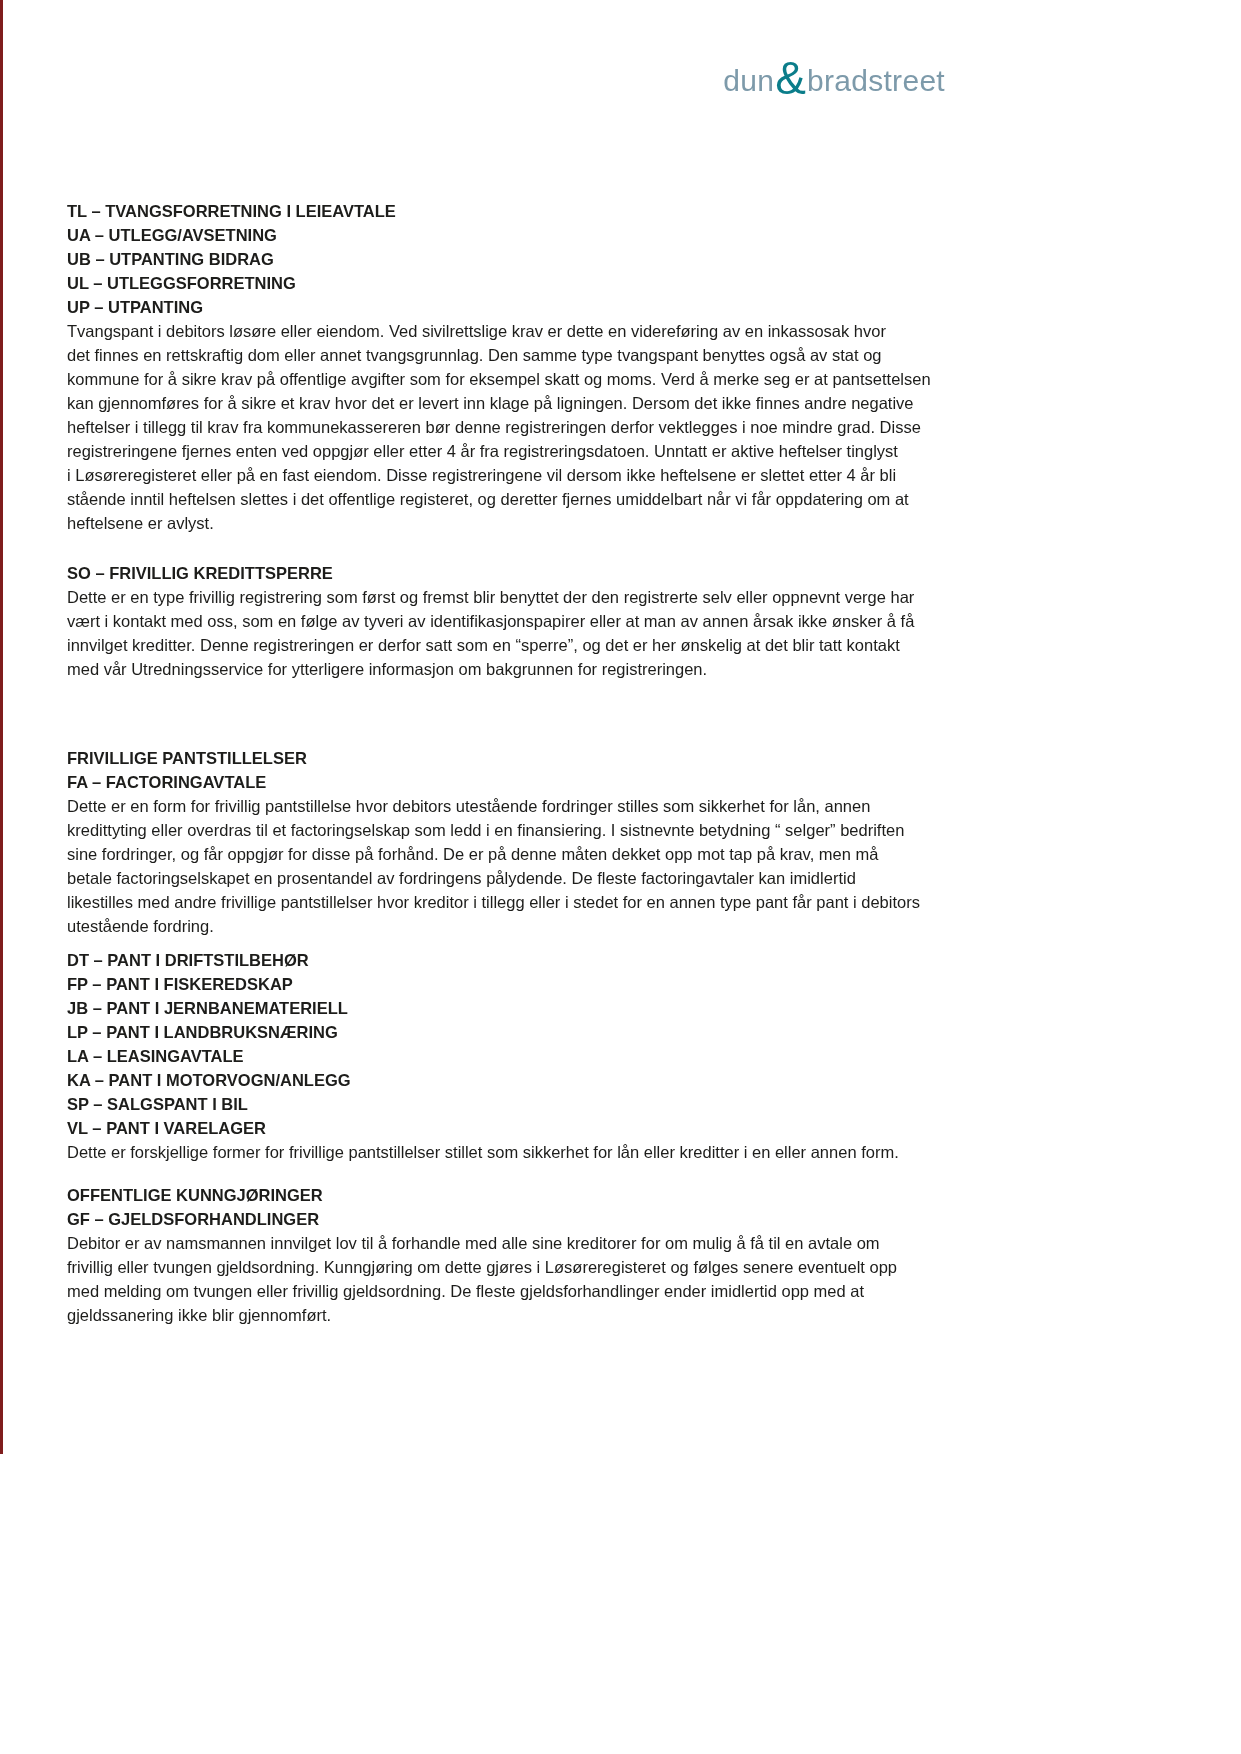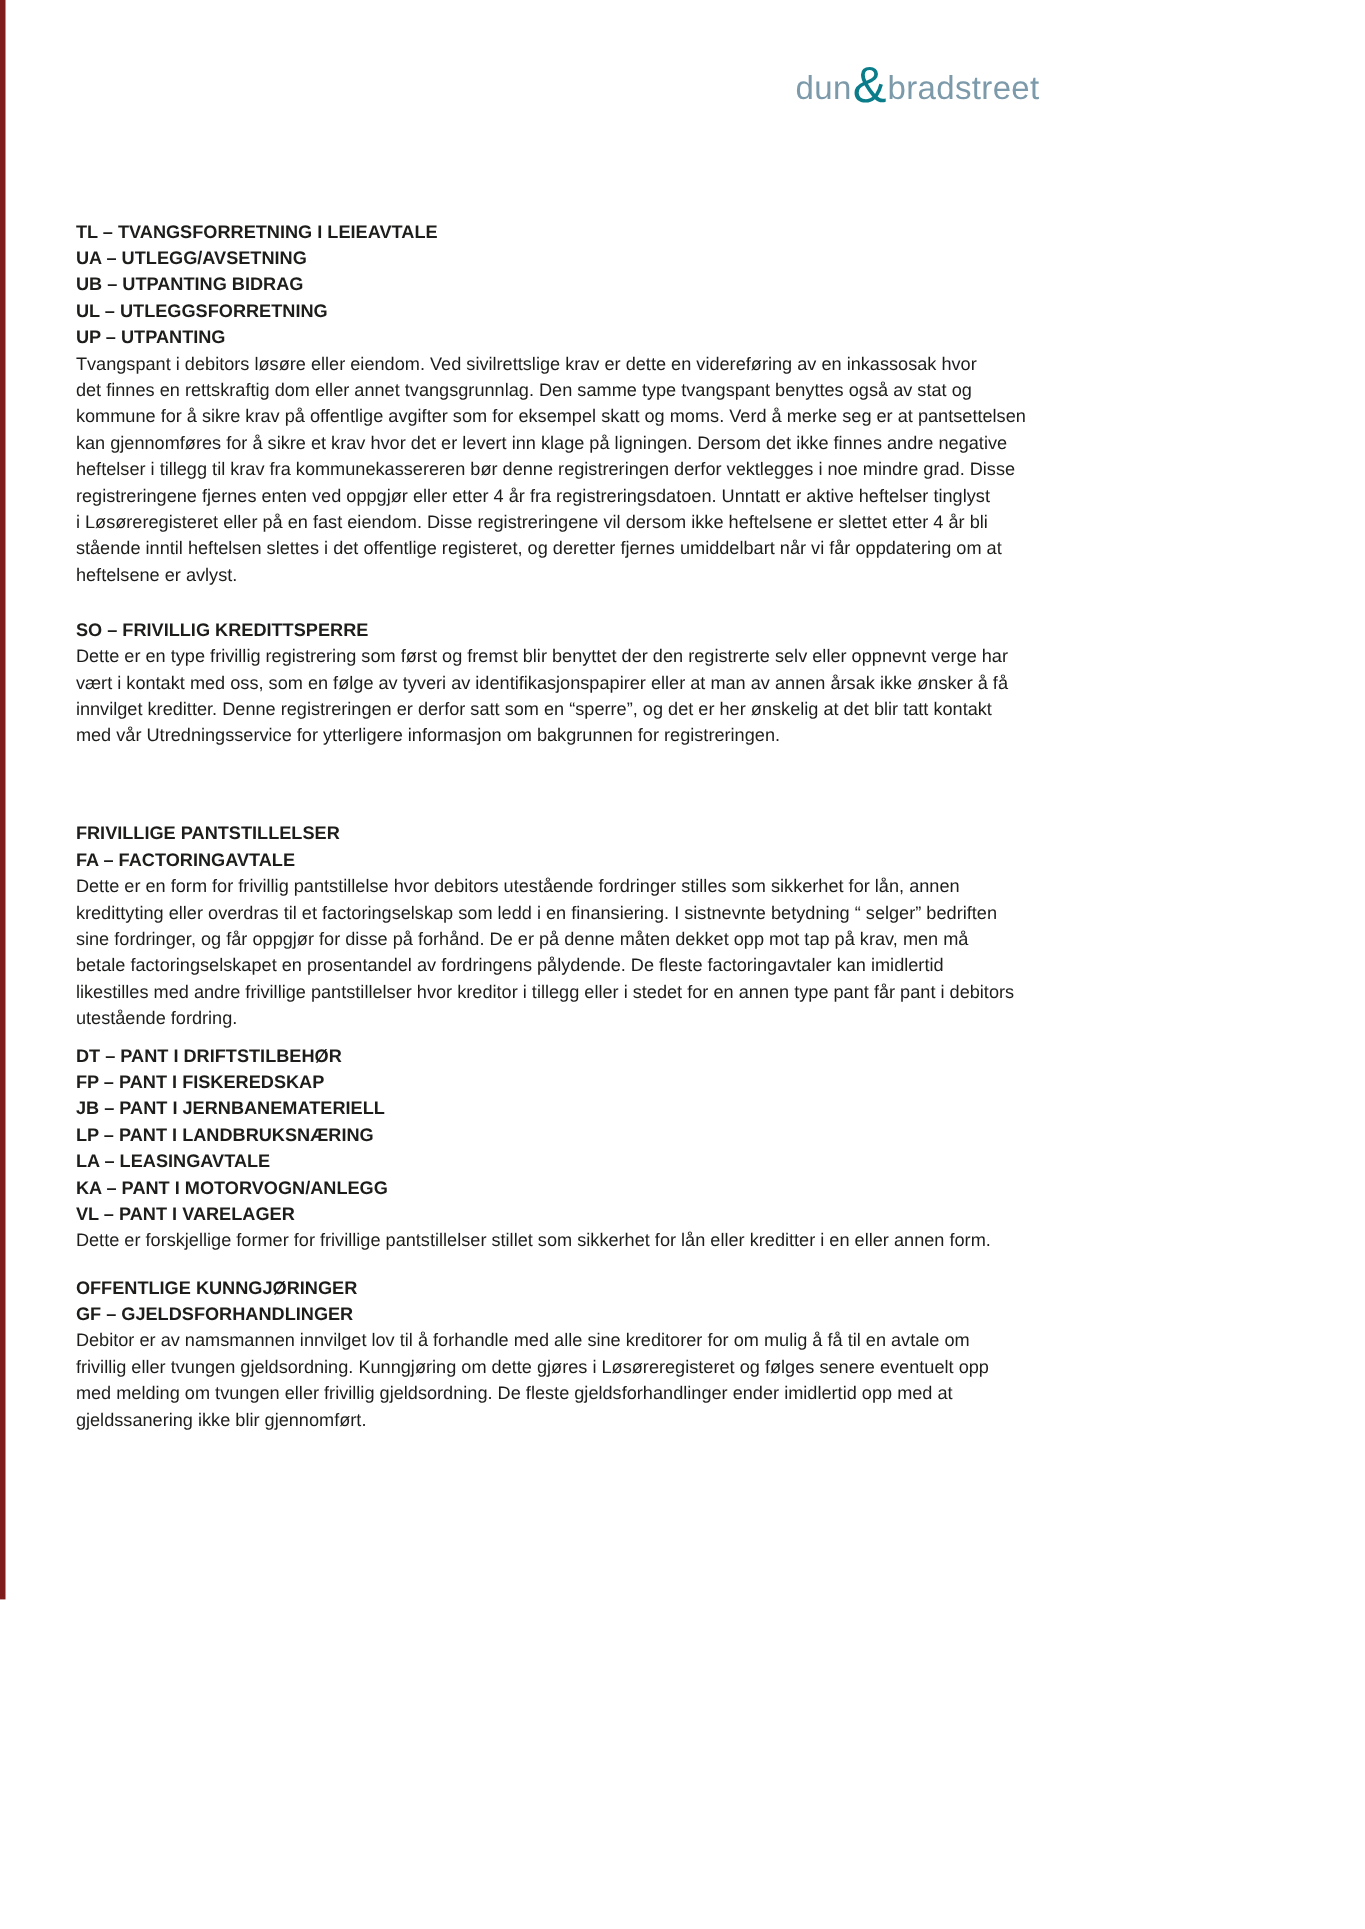--- a/index.html
+++ b/index.html
@@ -8,21 +8,21 @@
     width: 1241px;
     height: 1754px;
     font-family: "Liberation Sans", sans-serif;
   }
   .page {
     position: relative;
     width: 1241px;
     height: 1454px;
     background: #ffffff;
     overflow: hidden;
-    border-left: 5px solid #7f1d1d;
+    border-left: 3px solid #7f1d1d;
     color: #1d1d1b;
   }
 
   
   .logo {
     position: absolute;
     top: 64px;
     right: 296px;
     display: flex;
     align-items: baseline;
@@ -125,20 +125,21 @@
 likestilles med andre frivillige pantstillelser hvor kreditor i tillegg eller i stedet for en annen type pant får pant i debitors
 utestående fordring.</p>
 
     <div class="codes mt-g2">
       <div>DT – PANT I DRIFTSTILBEHØR</div>
       <div>FP – PANT I FISKEREDSKAP</div>
       <div>JB – PANT I JERNBANEMATERIELL</div>
       <div>LP – PANT I LANDBRUKSNÆRING</div>
       <div>LA – LEASINGAVTALE</div>
       <div>KA – PANT I MOTORVOGN/ANLEGG</div>
+      <div>SP – SALGSPANT I BIL</div>
       <div>VL – PANT I VARELAGER</div>
     </div>
     <p class="para">Dette er forskjellige former for frivillige pantstillelser stillet som sikkerhet for lån eller kreditter i en eller annen form.</p>
 
     <h2 class="sechead mt-sec2">OFFENTLIGE KUNNGJØRINGER</h2>
 
     <h3 class="subhead mt-sub">GF – GJELDSFORHANDLINGER</h3>
     <p class="para">Debitor er av namsmannen innvilget lov til å forhandle med alle sine kreditorer for om mulig å få til en avtale om
 frivillig eller tvungen gjeldsordning. Kunngjøring om dette gjøres i Løsøreregisteret og følges senere eventuelt opp
 med melding om tvungen eller frivillig gjeldsordning. De fleste gjeldsforhandlinger ender imidlertid opp med at

